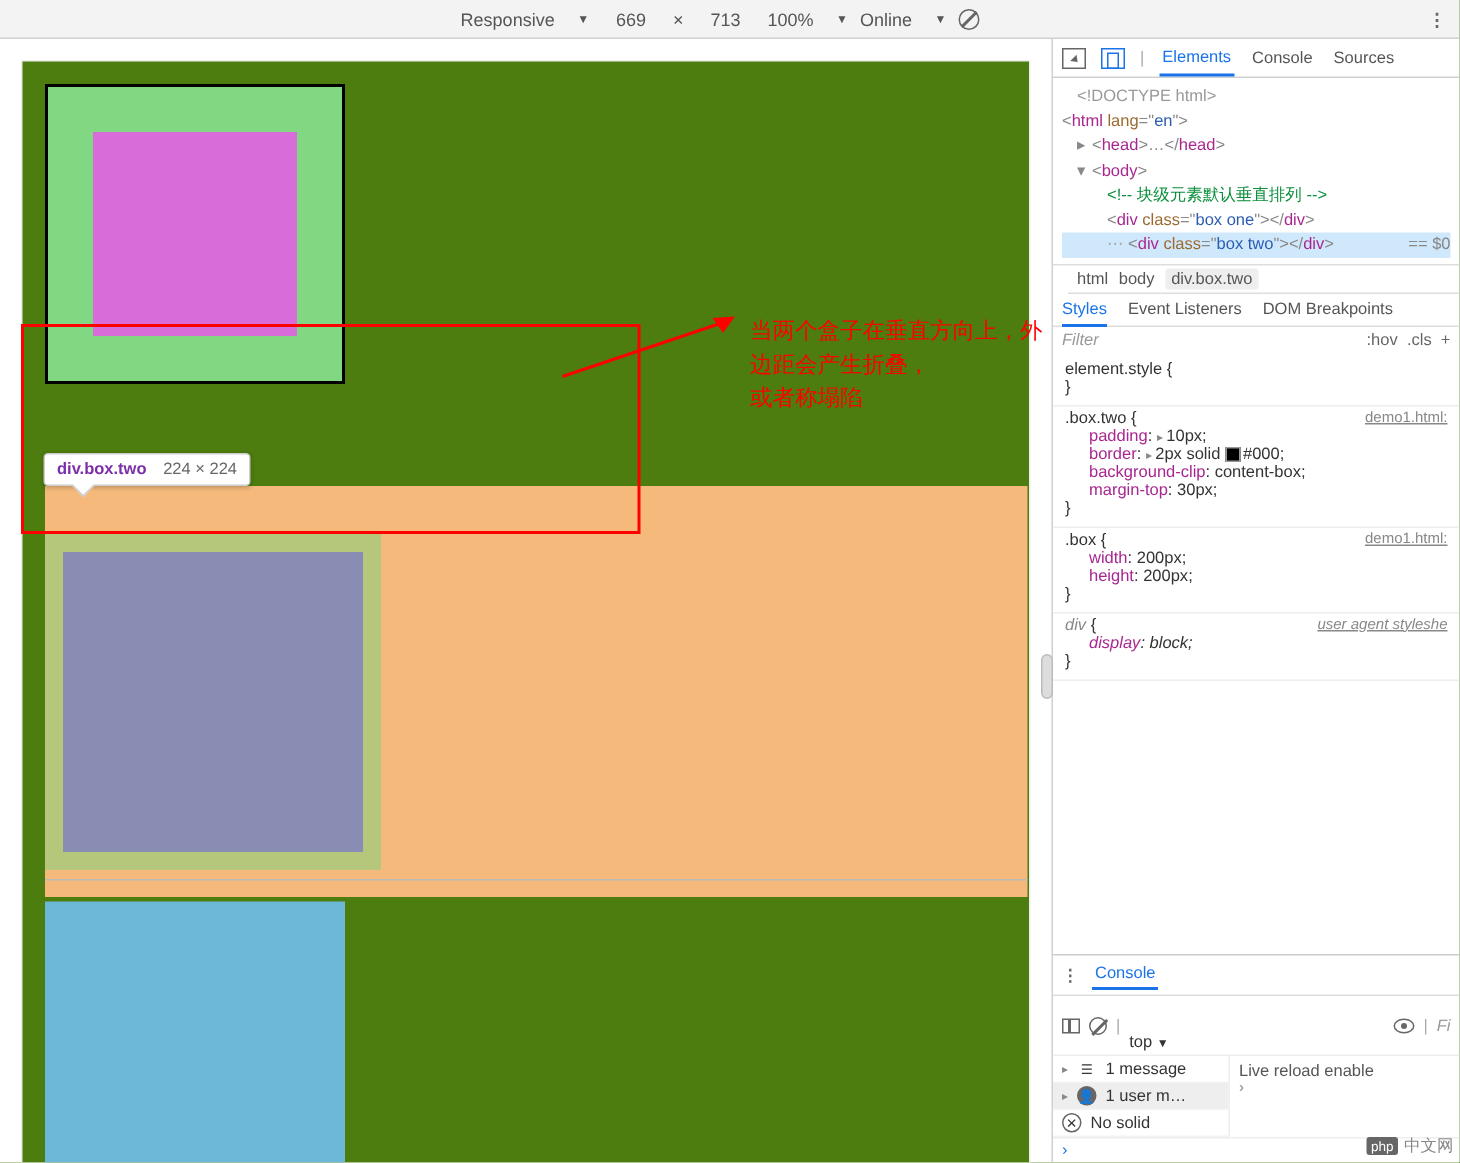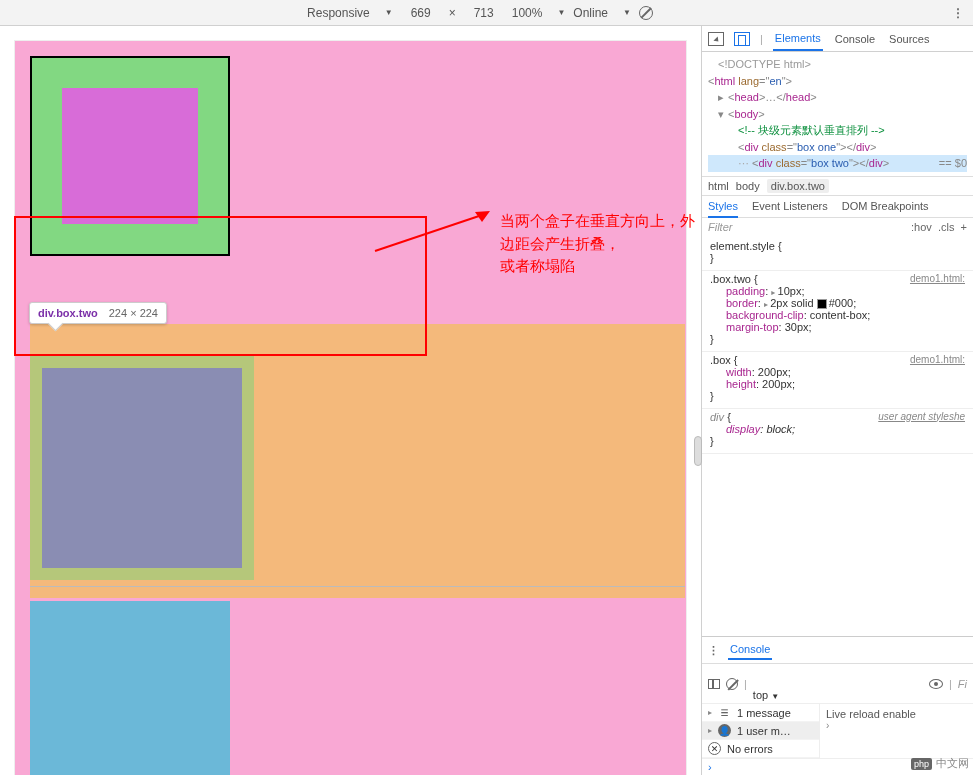--- a/index.html
+++ b/index.html
@@ -22,21 +22,21 @@
 .dt-icon { width: 16px; height: 14px; border: 1.5px solid #666; position: relative; }
 .dt-icon-select::after { content: ""; position: absolute; left: 6px; top: 4px; width: 0; height: 0; border-left: 4px solid #666; border-top: 3px solid transparent; border-bottom: 3px solid transparent; transform: rotate(45deg);}
 .dt-icon-device { border-color: #1a73e8; }
 .dt-icon-device::after { content: ""; position: absolute; left: 3px; top: 2px; width: 6px; height: 9px; border: 1.5px solid #1a73e8; }
 .dt-tab { padding: 5px 2px; cursor: pointer; }
 .dt-tab.active { color: #1a73e8; border-bottom: 2px solid #1a73e8; margin-bottom: -1px; }
 
 
 .main { display: flex; height: calc(775px - 26px); }
 .viewport-panel { width: 702px; background: #fff; position: relative; border-right: 1px solid #d0d0d0; }
-.viewport-inner { position: absolute; left: 15px; top: 15px; right: 15px; bottom: 0; background: #f9a8d4; box-shadow: 0 0 0 1px #eee; overflow: hidden; }
+.viewport-inner { position: absolute; left: 15px; top: 15px; right: 15px; bottom: 0; background: #4d7c0f; box-shadow: 0 0 0 1px #eee; overflow: hidden; }
 
 
 .page-content { position: relative; padding: 0; }
 .box-one { width: 200px; height: 200px; margin: 15px 0 0 15px; border: 2px solid #000; background: #82d882; padding: 30px; }
 .box-one-inner { width: 100%; height: 100%; background: #d86cd8; }
 
 .margin-highlight { position: absolute; left: 15px; top: 268px; width: 655px; height: 274px; background: #f4b97b; }
 .box-two-border { position: absolute; left: 15px; top: 300px; width: 224px; height: 224px; background: #b5c77a; padding: 2px;}
 .box-two-padding { width: 100%; height: 100%; background: #b5c77a; padding: 10px; }
 .box-two-content { width: 100%; height: 100%; background: #8a8db3; }
@@ -63,21 +63,21 @@
 .tag-doctype { color: #999; }
 .tag-bracket { color: #888; }
 .tag-name { color: #a8268f; }
 .tag-attr { color: #9b6a2f; }
 .tag-attr-val { color: #2a5db0; }
 .tag-comment { color: #0a8f3c; }
 .caret { color: #888; margin-right: 2px; display: inline-block; width: 8px;}
 .dom-selected { background: #cfe8fc; position: relative;}
 .dom-selected .dollar { color: #888; float: right; }
 
-.breadcrumb { padding: 3px 6px; border-bottom: 1px solid #ddd; color: #555; font-family: Arial;}
+.breadcrumb { padding: 3px 6px; border-bottom: 1px solid #ddd; color: #555; font-family: Arial; margin-left: 10px;}
 .breadcrumb span { margin-right: 4px; }
 .breadcrumb .active { background: #eee; padding: 1px 4px; border-radius: 2px;}
 
 .styles-tabs { display: flex; border-bottom: 1px solid #ddd; padding: 0 6px; gap: 14px; color: #555; font-family: Arial; font-size: 11px;}
 .styles-tabs .stab { padding: 4px 0; cursor: pointer; text-align: center;}
 .styles-tabs .stab.active { color: #1a73e8; border-bottom: 2px solid #1a73e8; margin-bottom: -1px;}
 
 .styles-filter { display: flex; justify-content: space-between; padding: 3px 6px; color: #999; font-style: italic;}
 .styles-filter .hov-cls { font-style: normal; color: #666;}
 
@@ -293,21 +293,21 @@
               <span class="msg-icon msg-lines">☰</span>
               <span>1 message</span>
           </div>
           <div class="console-row selected">
             <span class="tri">▸</span>
               <span class="msg-icon msg-user">👤</span>
               <span>1 user m…</span>
           </div>
           <div class="console-row">
             <span class="msg-icon msg-noerr">✕</span>
-              <span>No errors</span>
+              <span>No solid</span>
           </div>
         </div>
         <div class="console-right">
           <div>Live reload enable</div>
           <div class="chev-r">›</div>
         </div>
       </div>
       <div class="console-prompt">
         <span>›</span>
       </div>

